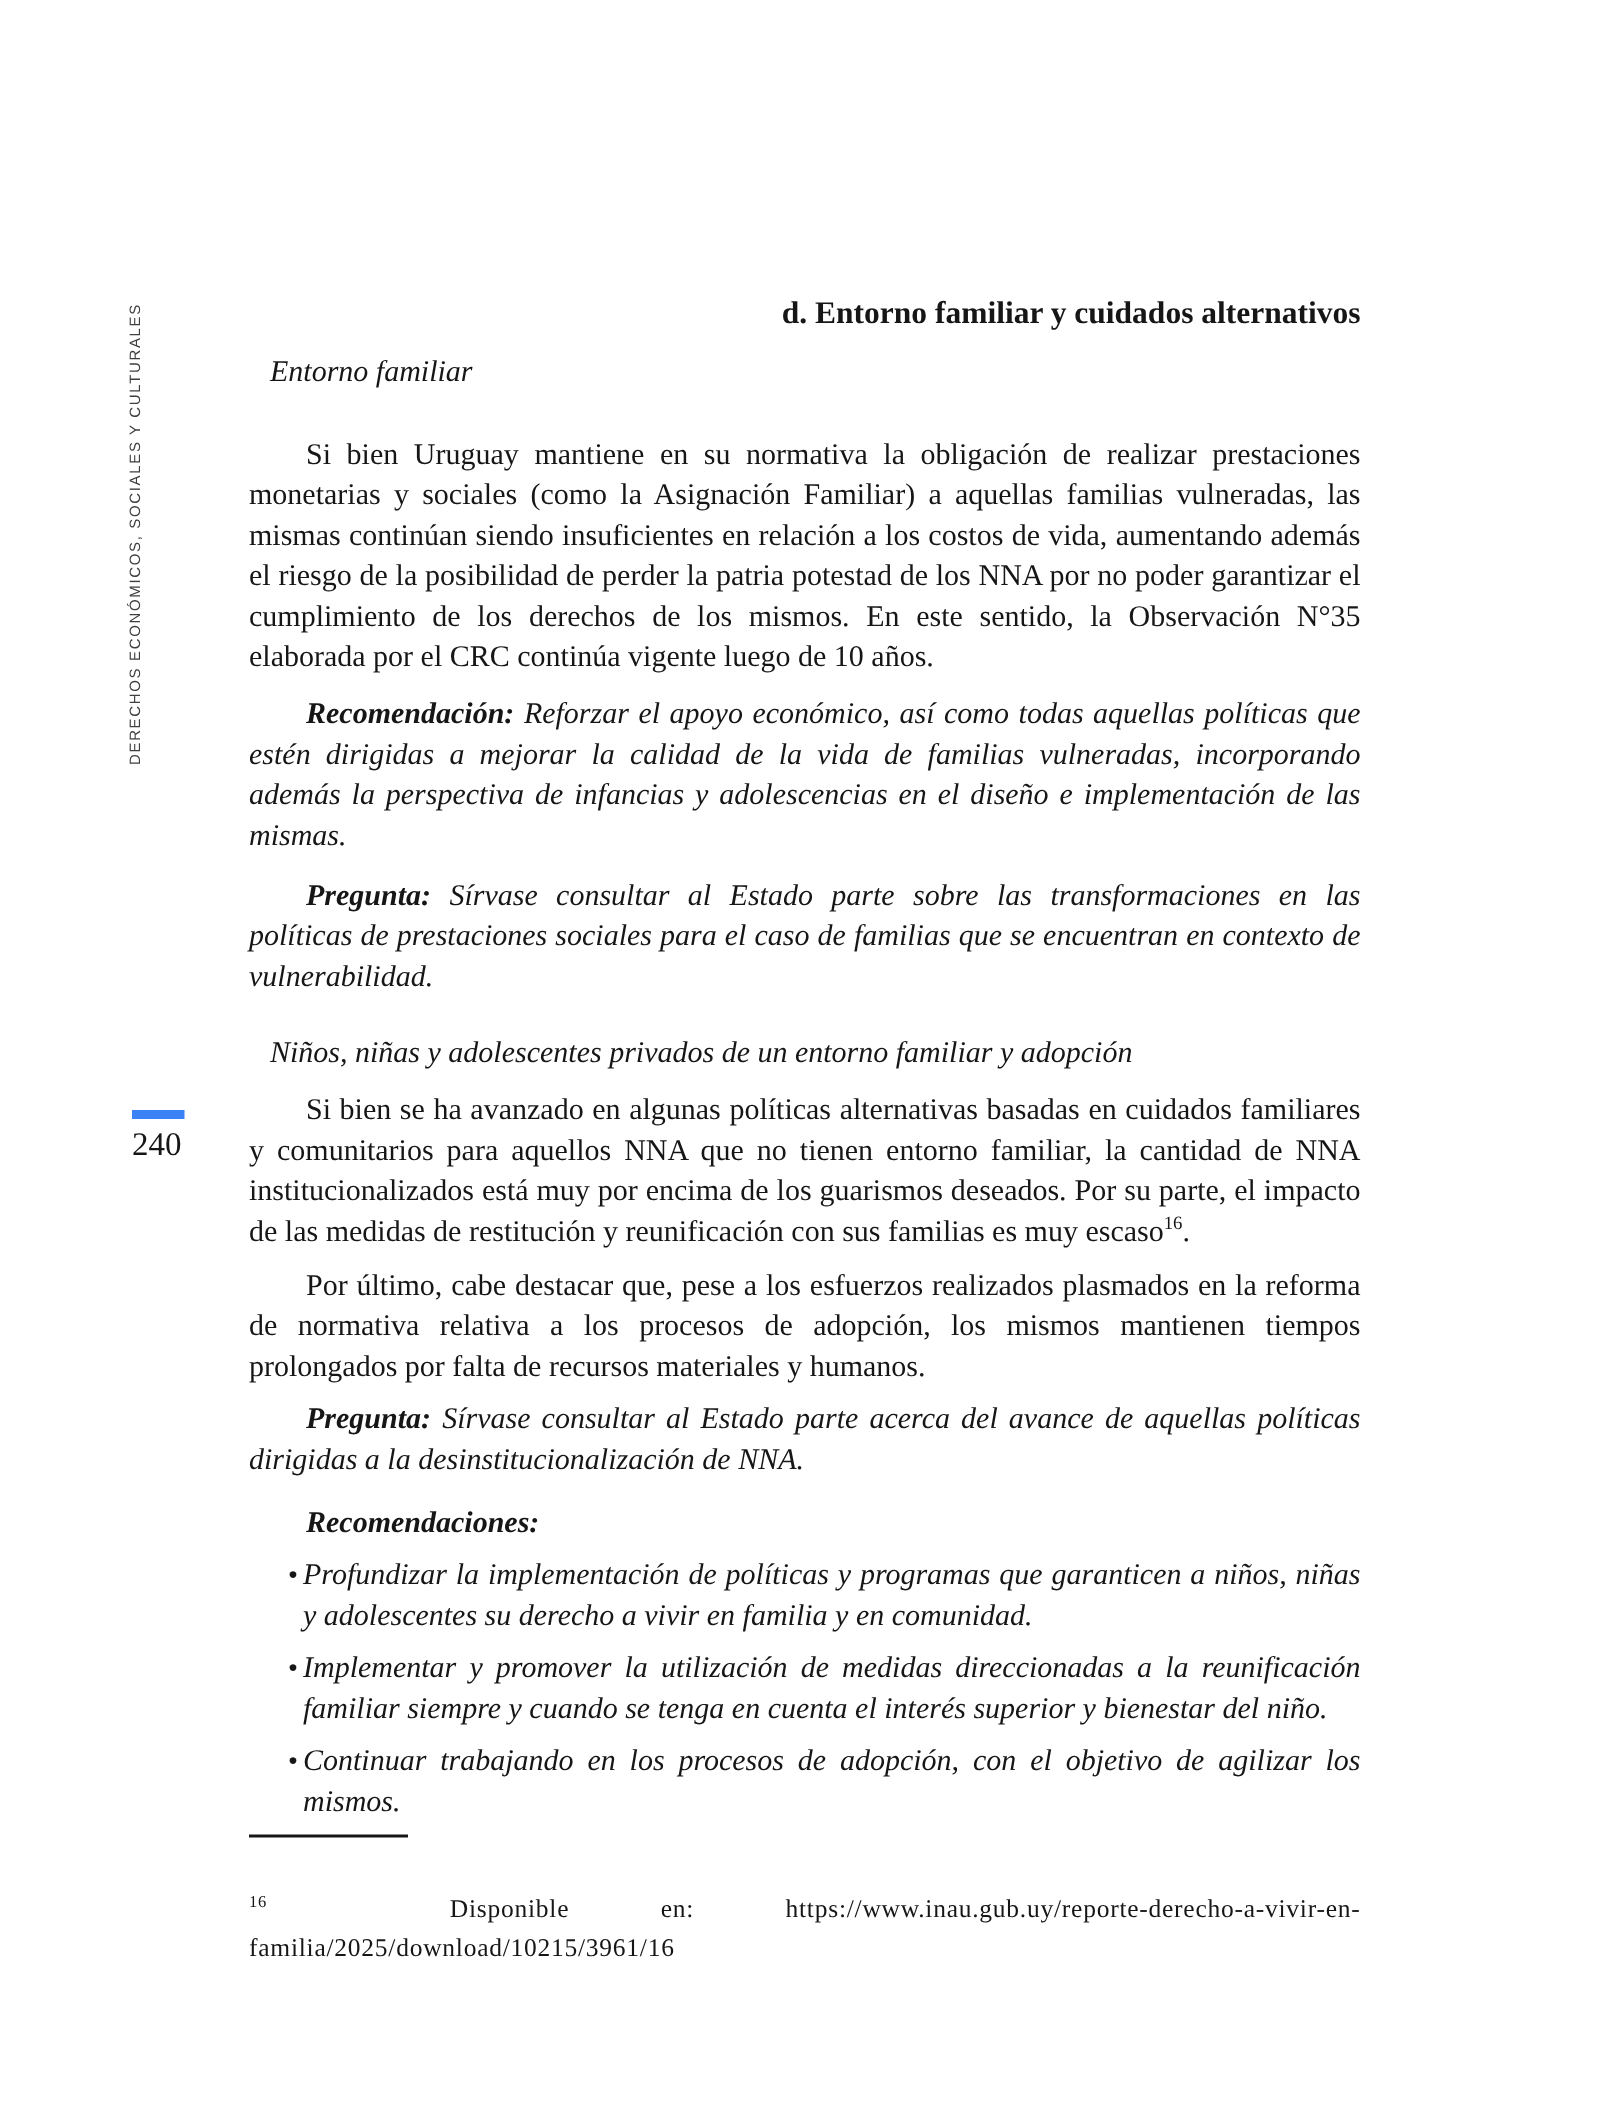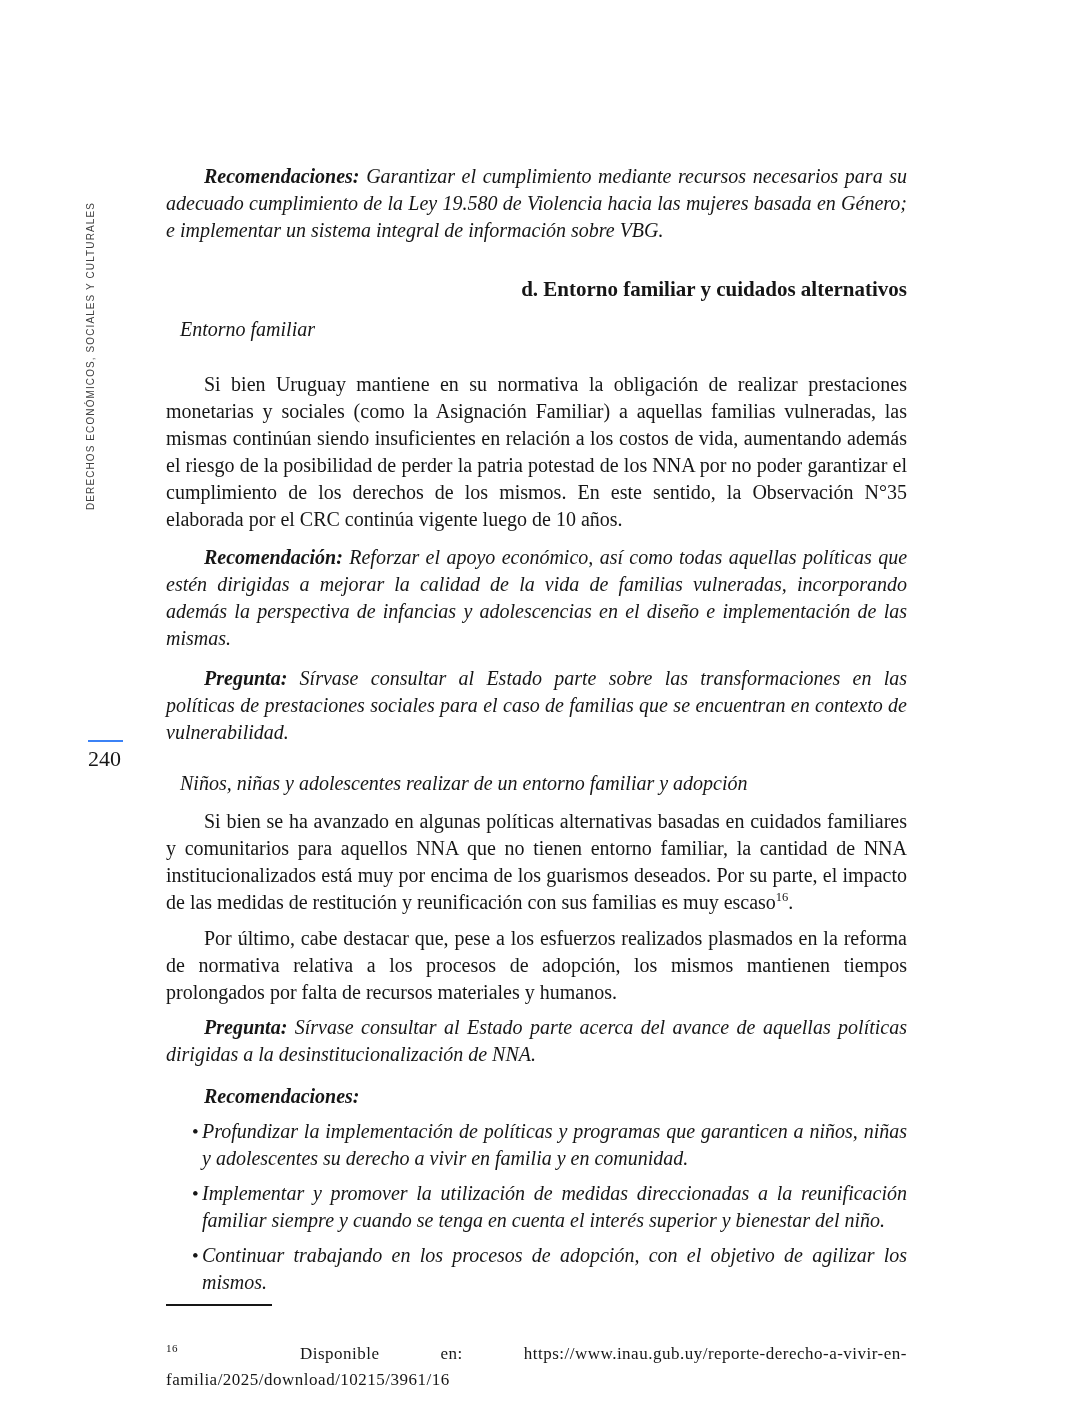--- a/index.html
+++ b/index.html
@@ -34,21 +34,21 @@
     letter-spacing: 1.1px;
     color: #3f3f3f;
   }
 
   
   .pagenum {
     position: absolute;
     left: 88px;
     top: 740px;
     width: 35px;
-    border-top: 2px solid #3b82f6;
+    border-top: 6px solid #3b82f6;
     padding-top: 5px;
     font-size: 22px;
     line-height: 24px;
     color: #161616;
   }
 
   
   .main {
     position: absolute;
     left: 166px;
@@ -131,33 +131,32 @@
 <div class="page">
 
   <div class="sidebar">
     <span class="rot">DERECHOS ECONÓMICOS, SOCIALES Y CULTURALES</span>
   </div>
 
   <div class="pagenum">240</div>
 
   <div class="main">
 
-    <p class="para it"><b class="bi">Recomendaciones:</b> <span>Garantizar el cumplimiento mediante recursos necesarios para su adecuado cumplimiento de la Ley 19.580 de Violencia hacia las mujeres basada en Género; e implementar un sistema integral de información sobre VBG.</span></p>
 
     <h3 class="section-heading">d. Entorno familiar y cuidados alternativos</h3>
 
     <p class="subhead">Entorno familiar</p>
 
     <p class="para p-uruguay">Si bien Uruguay mantiene en su normativa la obligación de realizar prestaciones monetarias y sociales (como la Asignación Familiar) a aquellas familias vulneradas, las mismas continúan siendo insuficientes en relación a los costos de vida, aumentando además el riesgo de la posibilidad de perder la patria potestad de los NNA por no poder garantizar el cumplimiento de los derechos de los mismos. En este sentido, la Observación N°35 elaborada por el CRC continúa vigente luego de 10 años.</p>
 
     <p class="para it p-recomendacion"><b class="bi">Recomendación:</b> <span>Reforzar el apoyo económico, así como todas aquellas políticas que estén dirigidas a mejorar la calidad de la vida de familias vulneradas, incorporando además la perspectiva de infancias y adolescencias en el diseño e implementación de las mismas.</span></p>
 
     <p class="para it p-pregunta1"><b class="bi">Pregunta:</b> <span>Sírvase consultar al Estado parte sobre las transformaciones en las políticas de prestaciones sociales para el caso de familias que se encuentran en contexto de vulnerabilidad.</span></p>
 
-    <p class="subhead sub-ninos">Niños, niñas y adolescentes realizar de un entorno familiar y adopción</p>
+    <p class="subhead sub-ninos">Niños, niñas y adolescentes privados de un entorno familiar y adopción</p>
 
     <p class="para p-avance"><span>Si bien se ha avanzado en algunas políticas alternativas basadas en cuidados familiares y comunitarios para aquellos NNA que no tienen entorno familiar, la cantidad de NNA institucionalizados está muy por encima de los guarismos deseados. Por su parte, el impacto de las medidas de restitución y reunificación con sus familias es muy escaso</span><sup class="ref">16</sup><span>.</span></p>
 
     <p class="para p-ultimo">Por último, cabe destacar que, pese a los esfuerzos realizados plasmados en la reforma de normativa relativa a los procesos de adopción, los mismos mantienen tiempos prolongados por falta de recursos materiales y humanos.</p>
 
     <p class="para it p-pregunta2"><b class="bi">Pregunta:</b> <span>Sírvase consultar al Estado parte acerca del avance de aquellas políticas dirigidas a la desinstitucionalización de NNA.</span></p>
 
     <p class="list-heading">Recomendaciones:</p>
 
     <ul class="recs">

